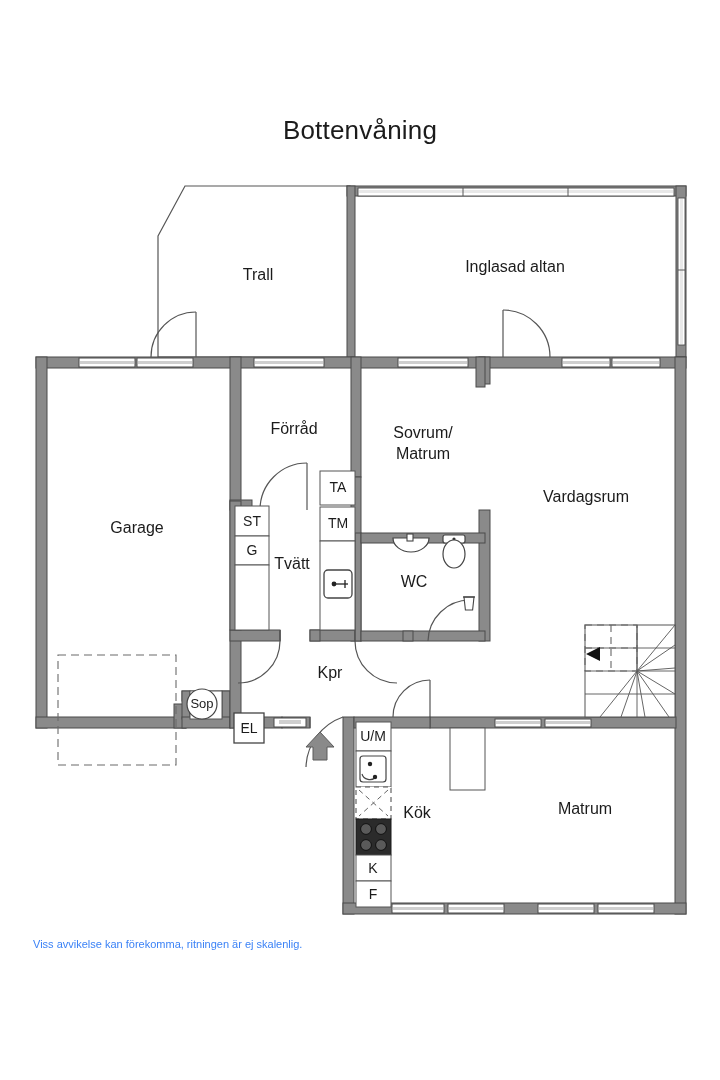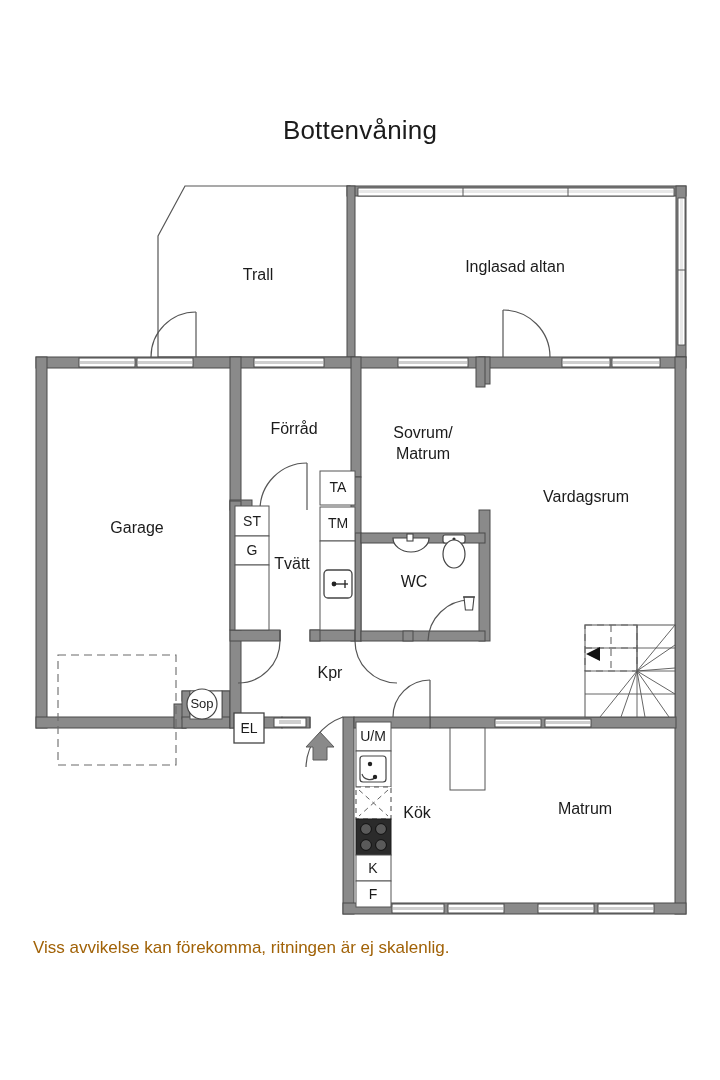--- a/index.html
+++ b/index.html
@@ -29,22 +29,22 @@
     text-align: center;
     font-size: 26px;
     font-weight: 400;
     letter-spacing: 0.2px;
     color: #1b1b1b;
   }
   .footnote {
     position: absolute;
     left: 33px;
     top: 938px;
-    font-size: 17px;
-    color: #a16207;
+    font-size: 11px;
+    color: #3b82f6;
   }
   svg.plan {
     position: absolute;
     left: 0;
     top: 0;
   }
   .rmlabel {
     font-family: "Liberation Sans", sans-serif;
     font-size: 15.5px;
     fill: #1b1b1b;

